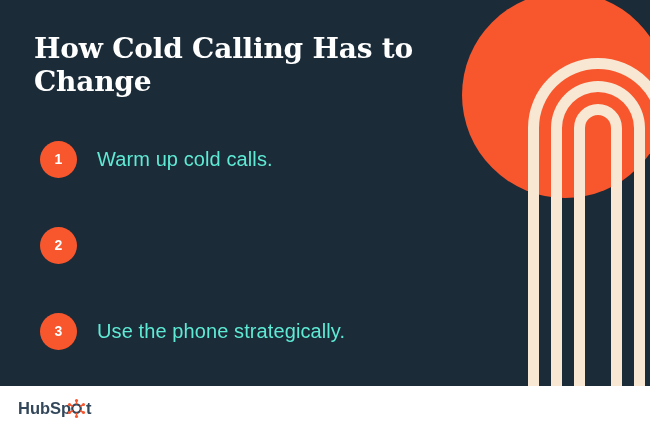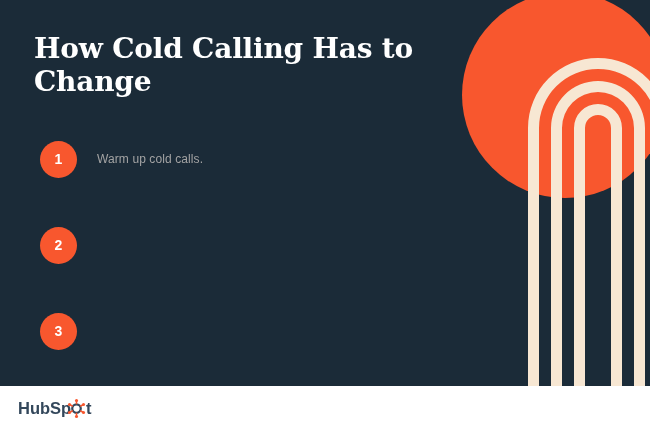--- a/index.html
+++ b/index.html
@@ -84,23 +84,23 @@
     display: flex;
     align-items: center;
     justify-content: center;
     font-family: "Liberation Sans", sans-serif;
     font-size: 14px;
     font-weight: bold;
     line-height: 1;
   }
   .item-text {
     margin-left: 20px;
-    color: #a3a3a3;
+    color: #5eead4;
     font-family: "Liberation Sans", sans-serif;
-    font-size: 12px;
+    font-size: 20px;
     font-weight: normal;
     letter-spacing: 0.1px;
   }
 
   
   .footer {
     position: absolute;
     left: 0;
     top: 386px;
     width: 650px;
@@ -154,20 +154,21 @@
         <div class="badge">1</div>
         <div class="item-text">Warm up cold calls.</div>
       </div>
 
       <div class="list-item">
         <div class="badge">2</div>
       </div>
 
       <div class="list-item">
         <div class="badge">3</div>
+        <div class="item-text">Use the phone strategically.</div>
       </div>
 
     </div>
   </div>
 
   <div class="footer">
     <div class="logo">
       <svg width="92" height="26" viewBox="0 0 184 52" xmlns="http://www.w3.org/2000/svg">
         <text x="0" y="36" font-family="'Liberation Sans', sans-serif" font-size="33" font-weight="bold" fill="#33475b">HubSp</text>
         <text x="136" y="36" font-family="'Liberation Sans', sans-serif" font-size="33" font-weight="bold" fill="#33475b">t</text>

